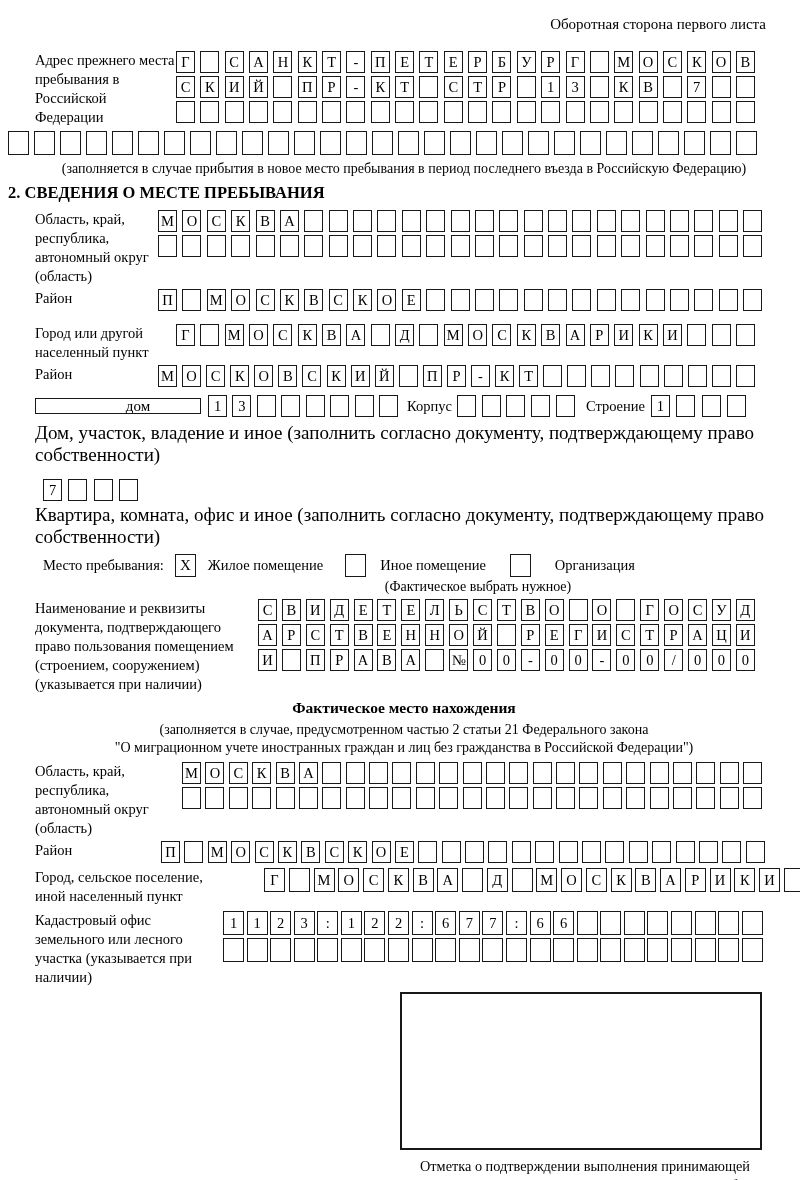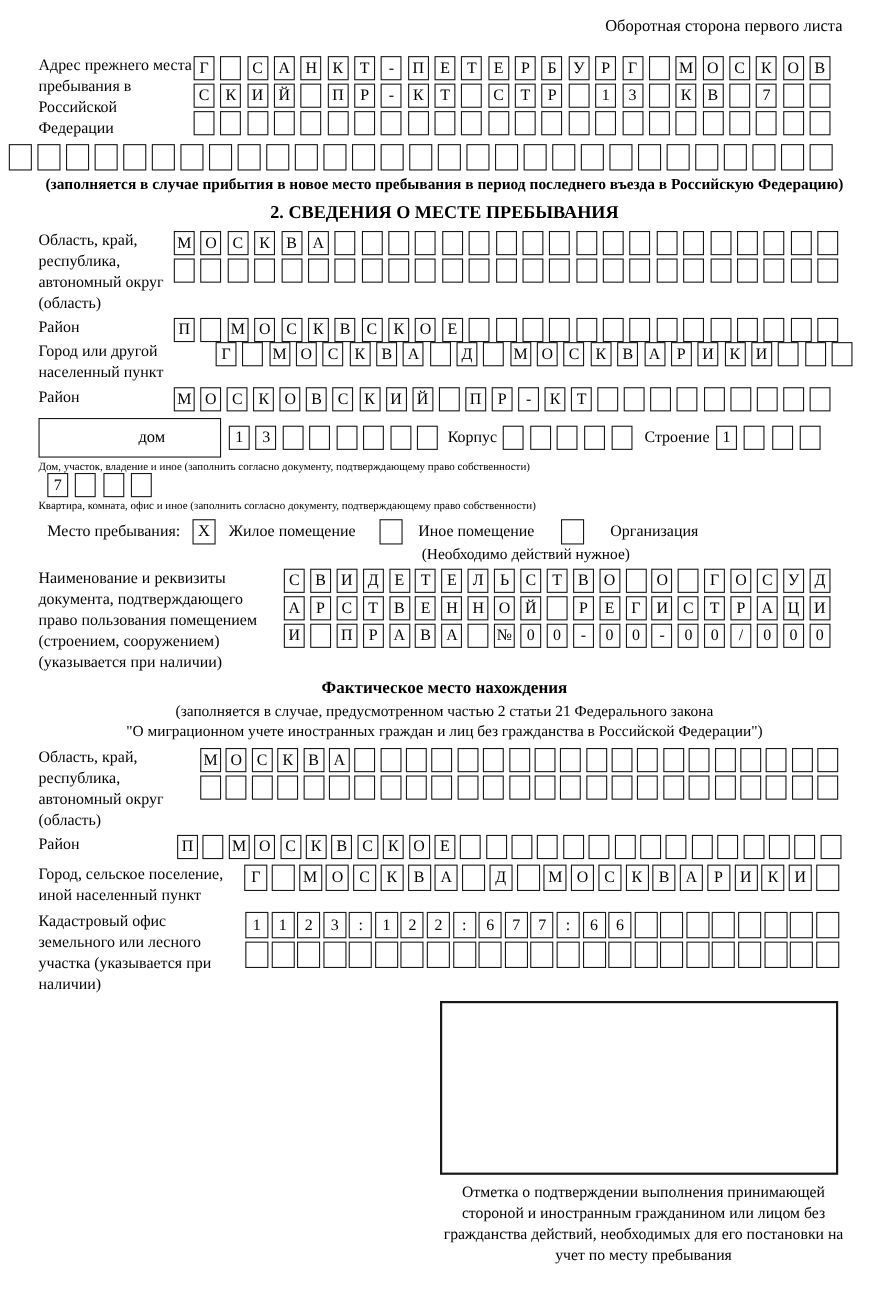--- a/index.html
+++ b/index.html
@@ -13,52 +13,52 @@
   .lab{ font-size:14.5px; line-height:19px; padding-left:27px; box-sizing:border-box; flex:none; }
   .stack{ display:flex; flex-direction:column; gap:3px; }
   .cells{ display:flex; justify-content:space-between; flex-wrap:nowrap; flex:none; }
   .cell{
     width:19px;height:22px;flex:none;box-sizing:border-box;
     border:1.6px solid #181818;display:flex;align-items:center;justify-content:center;
     font-size:14.5px;line-height:1;background:#fff;
   }
   .lg .cell{ width:21px;height:24px; }
   .note-c{ text-align:center; font-size:14px; line-height:18px; width:792px; }
-  .ttl{ text-align:center; font-weight:bold; font-size:16.5px; width:792px; }
+  .ttl{ font-weight:bold; font-size:16.5px; width:792px; }
   .ttl2{ text-align:center; font-weight:bold; font-size:15.5px; width:792px; }
   .labelbox{
-    border:1.6px solid #181818; box-sizing:border-box; height:36px;
+    border:1.6px solid #181818; box-sizing:border-box; height:16px;
     display:flex;align-items:center;justify-content:center;font-size:15px;flex:none;background:#fff;padding-left:40px;
   }
   .inline-lab{ font-size:14.5px; line-height:26px; flex:none;text-align:right; }
-  .smallnote{ font-size:10px; padding-left:27px; }
+  .smallnote{ font-size:19px; padding-left:27px; }
   .chk{
     width:21px;height:23px;flex:none;box-sizing:border-box;border:1.6px solid #181818;
     display:flex;align-items:center;justify-content:center;font-size:15px;background:#fff;
   }
   .stayrow{ display:flex; align-items:center; margin-left:35px; }
   .stay-label{ font-size:14.5px; }
   .opt-label{ font-size:14.5px; }
   
   #prev-address{ margin-top:18px; }
   #overflow-row{ margin-top:4px; width:749px; }
-  #prev-note{ margin-top:5px;font-weight:bold; }
+  #prev-note{ margin-top:5px; }
   #sec2-title{ margin-top:5px; margin-bottom:7px; }
   #district-row,#street-row{ margin-top:3px; }
-  #city-row,#apartment-row{ margin-top:0;gap:20px; }
+  #city-row,#apartment-row{ margin-top:13px; }
   #house-row{ margin-top:6px; margin-left:27px; align-items:center; }
   #house-note,#apartment-note{ margin-top:3px; }
   #apartment-row{ margin-left:27px; align-items:center; }
   #stay-row{ margin-top:6px; }
   #stay-note{ margin-left:295px; width:350px; text-align:center; font-size:14px; margin-top:2px;}
   #doc-block{ margin-top:4px; }
   #fact-title{ margin-top:5px; margin-bottom:4px; }
   #region2-block{ margin-top:5px; }
   #district2-row{ margin-top:3px; }
-  #city2-row{ margin-top:5px; }
+  #city2-row{ margin-top:5px;gap:42px; }
   #cadastral-block{ margin-top:5px; }
   #stamp-box{
     margin-top:5px; margin-left:392px; width:362px; height:158px;
     border:2px solid #181818; box-sizing:border-box; background:#fff; flex:none;
   }
   #stamp-caption{
     margin-top:7px; margin-left:390px; width:374px; text-align:center;
     font-size:14.3px; line-height:19px;
   }
 </style>
@@ -379,21 +379,21 @@
 
 <div class="stayrow" id="stay-row">
   <span class="stay-label">Место пребывания:</span>
   <span class="chk" style="margin-left:11px">X</span>
   <span class="opt-label" style="margin-left:12px">Жилое помещение</span>
   <span class="chk" style="margin-left:22px"></span>
   <span class="opt-label" style="margin-left:14px">Иное помещение</span>
   <span class="chk" style="margin-left:24px"></span>
   <span class="opt-label" style="margin-left:24px">Организация</span>
 </div>
-<div id="stay-note">(Необходимо действий нужное)</div>
+<div id="stay-note">(Фактическое выбрать нужное)</div>
 
 <div class="fr" id="doc-block">
   <div class="lab" style="width:250px">Наименование и реквизиты документа, подтверждающего право пользования помещением (строением, сооружением) (указывается при наличии)</div>
   <div class="stack">
     <div class="cells" style="width:497px">
         <span class="cell">С</span>
         <span class="cell">В</span>
         <span class="cell">И</span>
         <span class="cell">Д</span>
         <span class="cell">Е</span>

